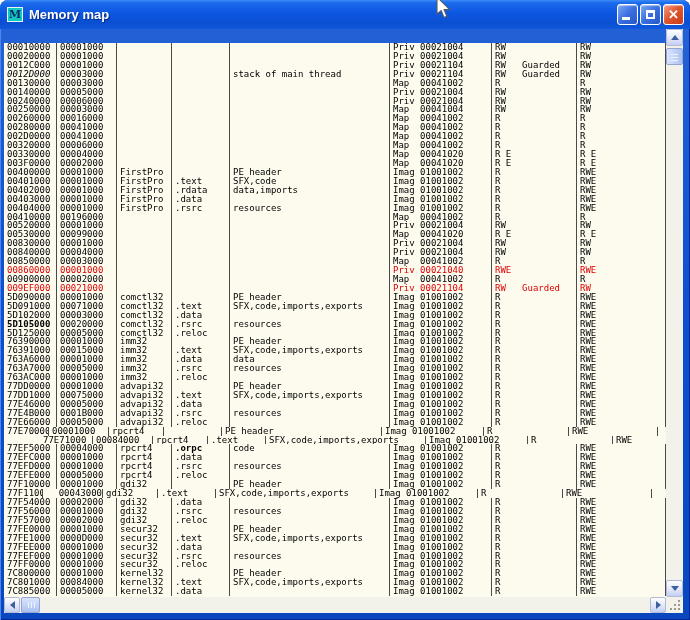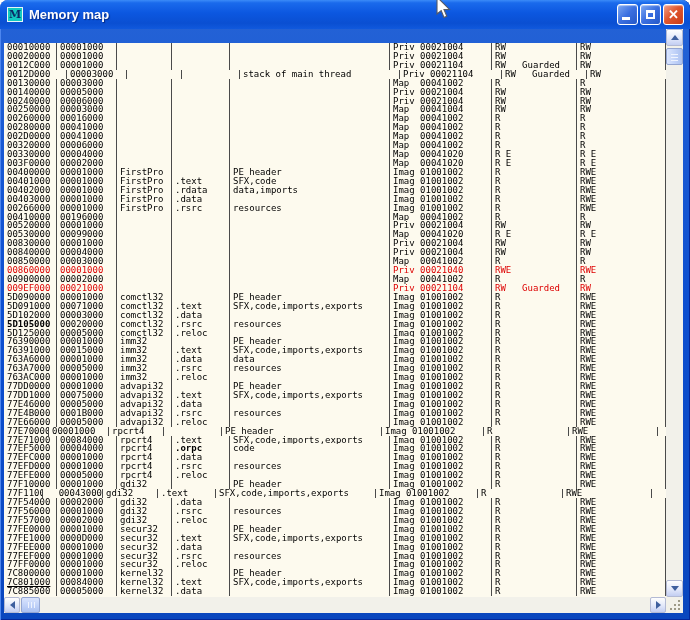--- a/index.html
+++ b/index.html
@@ -159,21 +159,21 @@
         <span class="tcell" style="width: 53px;">0012C000</span>
         <span class="tcell" style="width: 60px;">00001000</span>
         <span class="tcell" style="width: 55px;"></span>
         <span class="tcell" style="width: 58px;"></span>
         <span class="tcell" style="width: 160px;"></span>
         <span class="tcell" style="width: 102px;">Priv 00021104</span>
         <span class="tcell" style="width: 85px;">RW   Guarded</span>
         <span class="tcell" style="width: 89px;">RW</span>
       </div>
       <div class="trow">
-        <span class="tcell" style="width: 63px;">0012D000</span>
+        <span class="tcell" style="width: 53px; font-style: italic;">0012D000</span>
         <span class="tcell" style="width: 60px;">00003000</span>
         <span class="tcell" style="width: 55px;"></span>
         <span class="tcell" style="width: 58px;"></span>
         <span class="tcell" style="width: 160px;">stack of main thread</span>
         <span class="tcell" style="width: 102px;">Priv 00021104</span>
         <span class="tcell" style="width: 85px;">RW   Guarded</span>
         <span class="tcell" style="width: 89px;">RW</span>
       </div>
       <div class="trow">
         <span class="tcell" style="width: 53px;">00130000</span>
@@ -309,21 +309,21 @@
         <span class="tcell" style="width: 53px;">00403000</span>
         <span class="tcell" style="width: 60px;">00001000</span>
         <span class="tcell" style="width: 55px;">FirstPro</span>
         <span class="tcell" style="width: 58px;">.data</span>
         <span class="tcell" style="width: 160px;"></span>
         <span class="tcell" style="width: 102px;">Imag 01001002</span>
         <span class="tcell" style="width: 85px;">R</span>
         <span class="tcell" style="width: 89px;">RWE</span>
       </div>
       <div class="trow">
-        <span class="tcell" style="width: 53px;">00266000</span>
+        <span class="tcell" style="width: 53px;">00404000</span>
         <span class="tcell" style="width: 60px;">00001000</span>
         <span class="tcell" style="width: 55px;">FirstPro</span>
         <span class="tcell" style="width: 58px;">.rsrc</span>
         <span class="tcell" style="width: 160px;">resources</span>
         <span class="tcell" style="width: 102px;">Imag 01001002</span>
         <span class="tcell" style="width: 85px;">R</span>
         <span class="tcell" style="width: 89px;">RWE</span>
       </div>
       <div class="trow">
         <span class="tcell" style="width: 53px;">00410000</span>
@@ -569,21 +569,21 @@
         <span class="tcell" style="width: 45px;">77E70000</span>
         <span class="tcell" style="width: 60px;">00001000</span>
         <span class="tcell" style="width: 55px;">rpcrt4</span>
         <span class="tcell" style="width: 58px;"></span>
         <span class="tcell" style="width: 160px;">PE header</span>
         <span class="tcell" style="width: 102px;">Imag 01001002</span>
         <span class="tcell" style="width: 85px;">R</span>
         <span class="tcell" style="width: 89px;">RWE</span>
       </div>
       <div class="trow">
-        <span class="tcell" style="width: 53px;">77E71000</span>
+        <span class="tcell" style="width: 53px; margin-left: 36px;">77E71000</span>
         <span class="tcell" style="width: 60px;">00084000</span>
         <span class="tcell" style="width: 55px;">rpcrt4</span>
         <span class="tcell" style="width: 58px;">.text</span>
         <span class="tcell" style="width: 160px;">SFX,code,imports,exports</span>
         <span class="tcell" style="width: 102px;">Imag 01001002</span>
         <span class="tcell" style="width: 85px;">R</span>
         <span class="tcell" style="width: 89px;">RWE</span>
       </div>
       <div class="trow">
         <span class="tcell" style="width: 53px;">77EF5000</span>
@@ -729,21 +729,21 @@
         <span class="tcell" style="width: 53px;">7C800000</span>
         <span class="tcell" style="width: 60px;">00001000</span>
         <span class="tcell" style="width: 55px;">kernel32</span>
         <span class="tcell" style="width: 58px;"></span>
         <span class="tcell" style="width: 160px;">PE header</span>
         <span class="tcell" style="width: 102px;">Imag 01001002</span>
         <span class="tcell" style="width: 85px;">R</span>
         <span class="tcell" style="width: 89px;">RWE</span>
       </div>
       <div class="trow">
-        <span class="tcell" style="width: 53px; text-decoration: underline;">7C801000</span>
+        <span class="tcell" style="width: 53px;">7C801000</span>
         <span class="tcell" style="width: 60px;">00084000</span>
         <span class="tcell" style="width: 55px;">kernel32</span>
         <span class="tcell" style="width: 58px;">.text</span>
         <span class="tcell" style="width: 160px;">SFX,code,imports,exports</span>
         <span class="tcell" style="width: 102px;">Imag 01001002</span>
         <span class="tcell" style="width: 85px;">R</span>
         <span class="tcell" style="width: 89px;">RWE</span>
       </div>
       <div class="trow">
         <span class="tcell" style="width: 53px;">7C885000</span>

